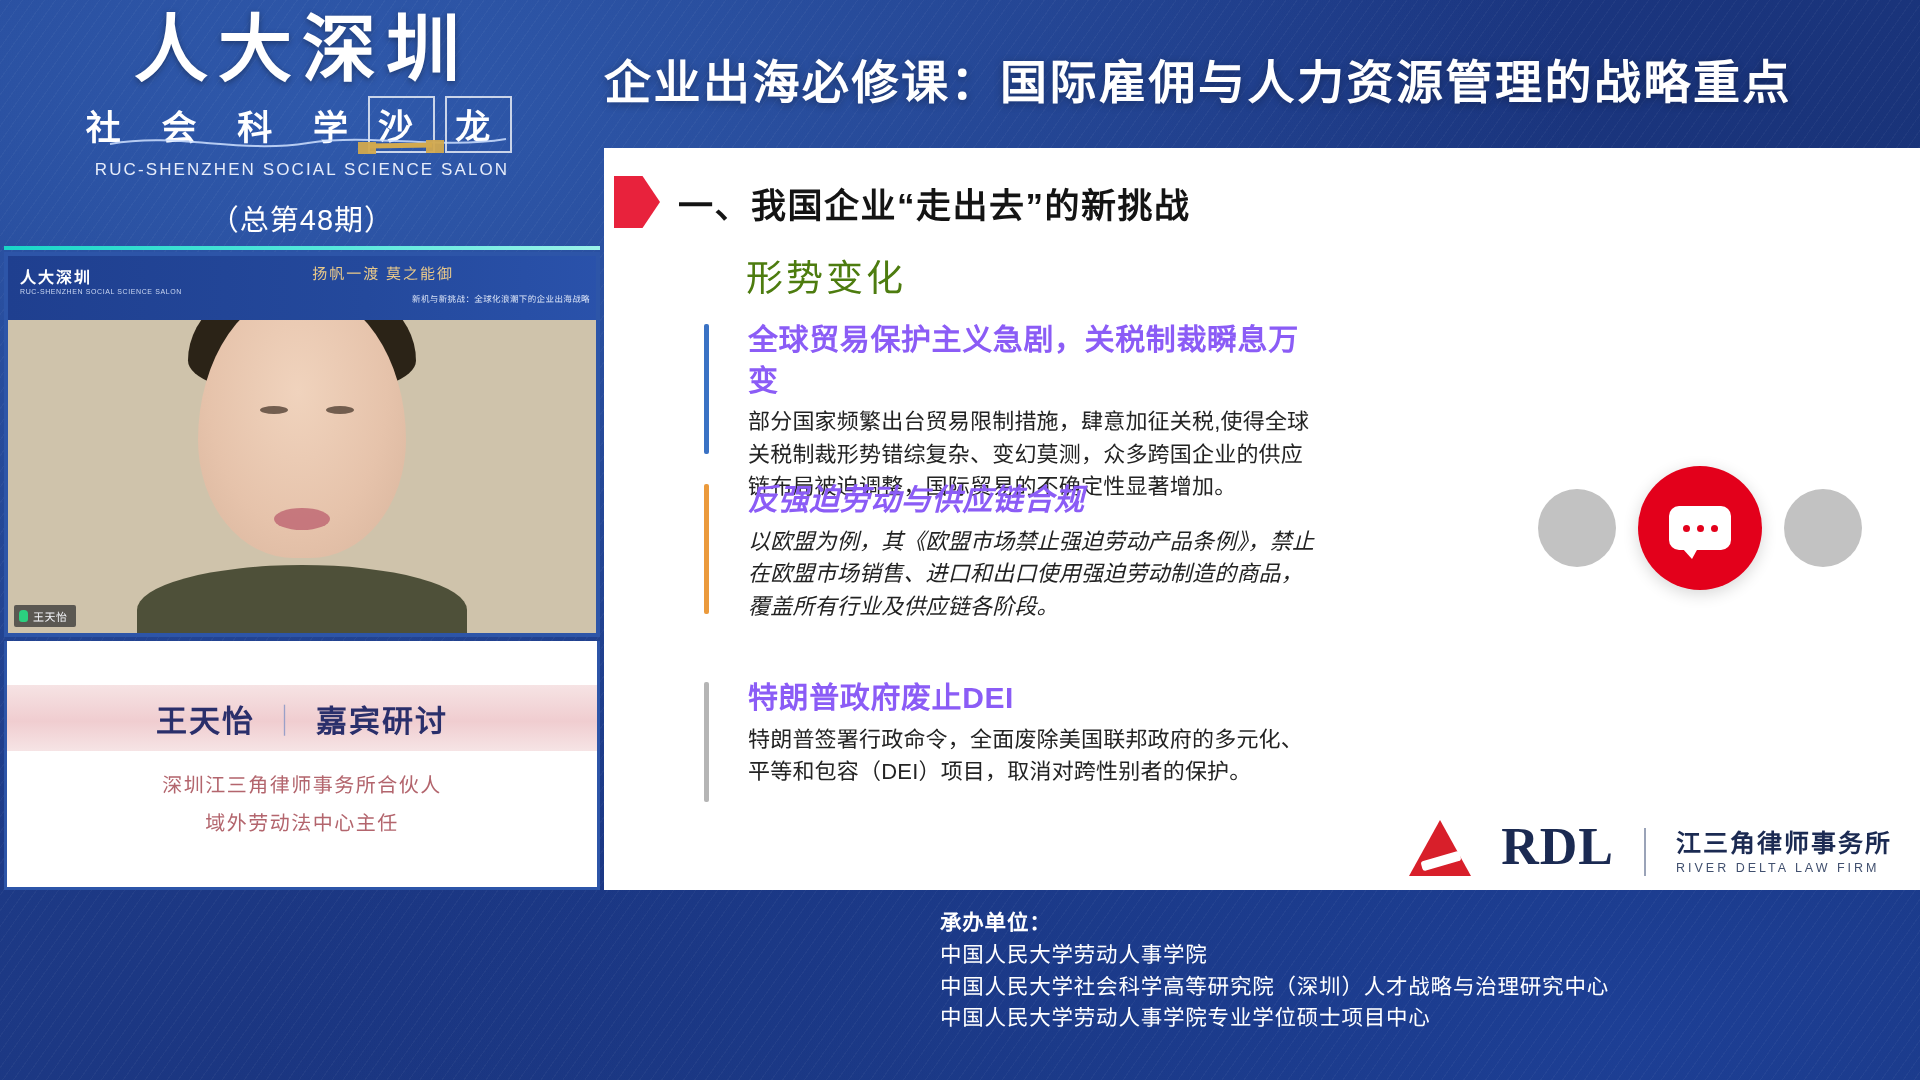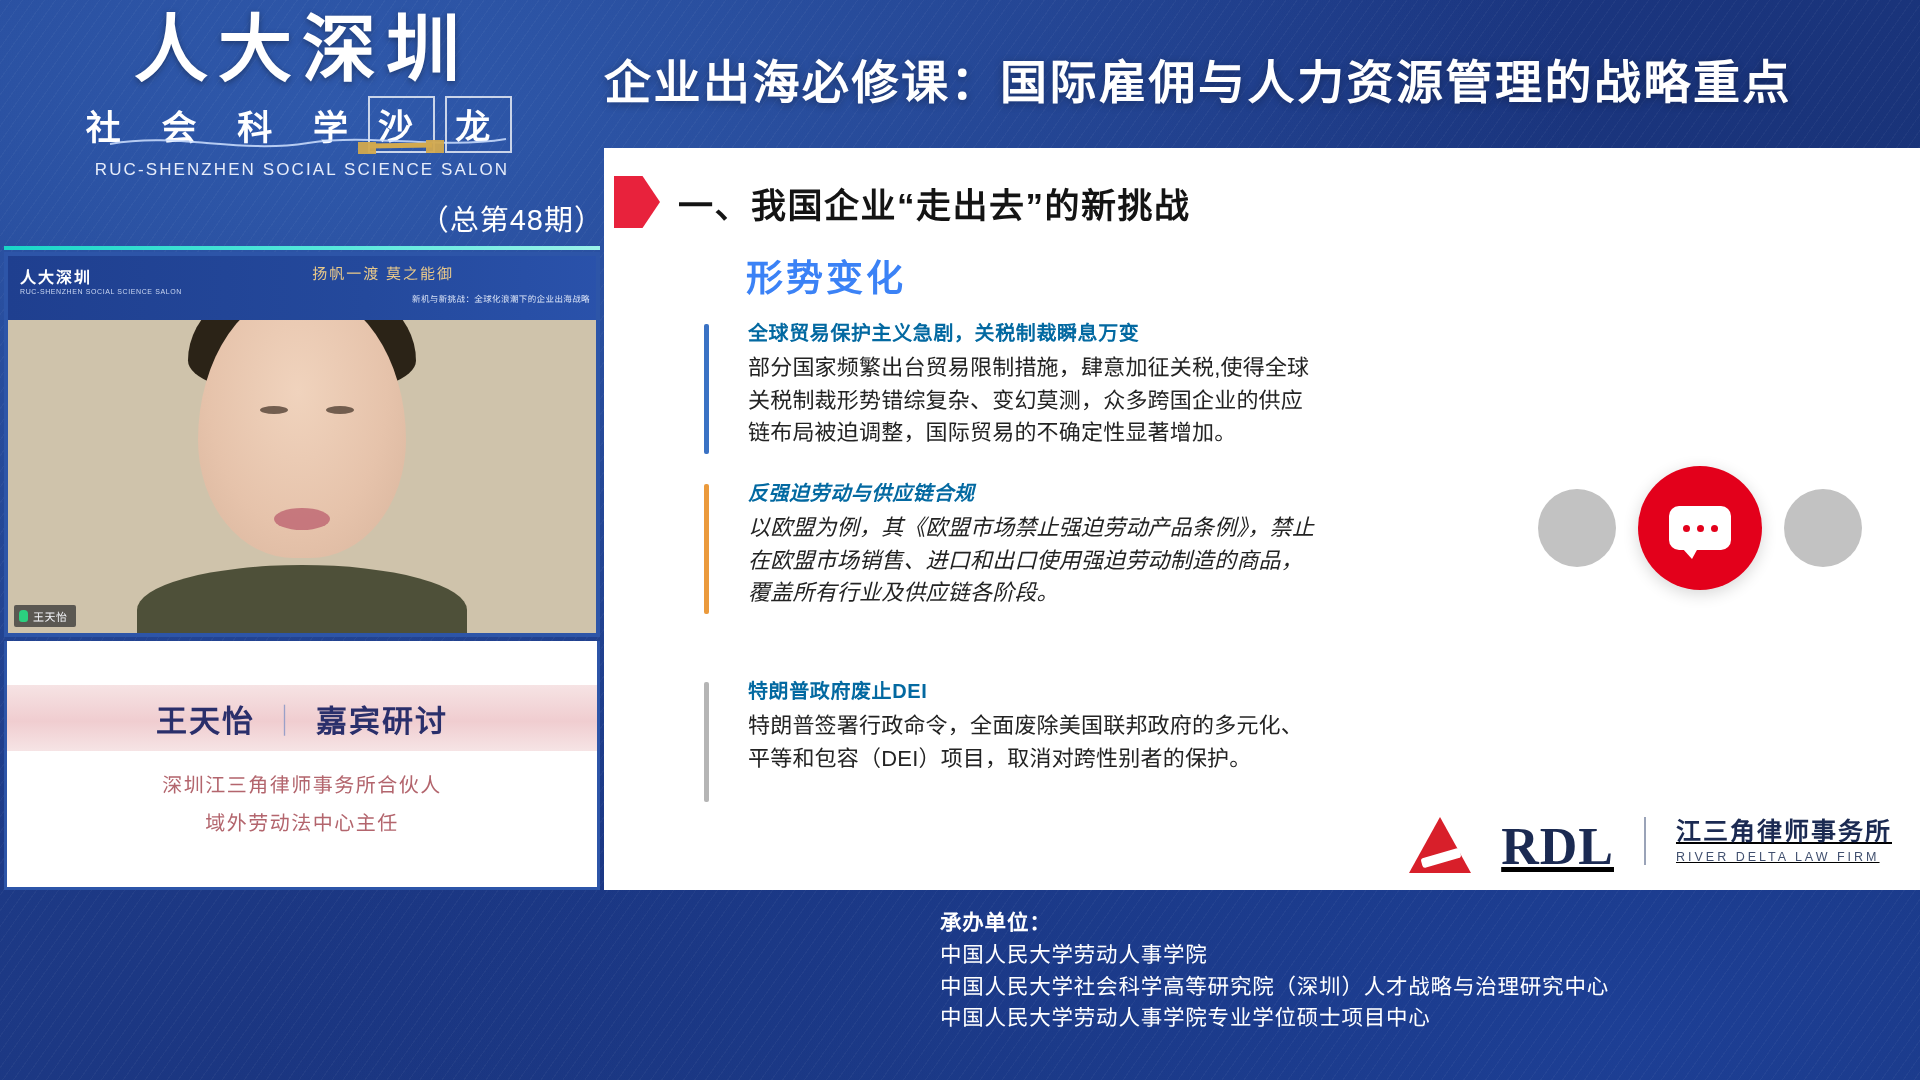--- a/index.html
+++ b/index.html
@@ -63,21 +63,21 @@
     padding: 0 4px 2px 8px;
     margin-right: 6px;
   }
   .brand-en {
     margin-top: 7px;
     font-size: 17px; letter-spacing: 2.1px;
     color: #e6ecfa; font-weight: 400;
   }
   .brand-issue {
     margin-top: 16px;
-    font-size: 29px; color: #ffffff; font-weight: 400; letter-spacing: 1px; text-align: right;
+    font-size: 29px; color: #ffffff; font-weight: 400; letter-spacing: 1px;
   }
   #brand-rule {
     position: absolute; left: 4px; top: 246px;
     width: 596px; height: 4px;
     background: linear-gradient(90deg, #19d6c8 0%, #56e8dc 55%, #9bf2ea 100%);
   }
 
   
   #video-tile {
     position: absolute; left: 4px; top: 252px;
@@ -212,34 +212,34 @@
   #heading-arrow {
     width: 46px; height: 52px;
     background: #e8223c;
     clip-path: polygon(0 0, 62% 0, 100% 50%, 62% 100%, 0 100%);
   }
   #heading-text {
     font-size: 35px; font-weight: 700; color: #141414; letter-spacing: 1.5px;
   }
   #section-title {
     position: absolute; left: 142px; top: 100px;
-    font-size: 37px; font-weight: 700; color: #3b82f6; letter-spacing: 3px;
+    font-size: 37px; font-weight: 400; color: #4d7c0f; letter-spacing: 3px;
   }
 
   .bullet {
     position: absolute; left: 100px;
     width: 620px;
     padding-left: 44px;
   }
   .bullet .bar {
     position: absolute; left: 0; top: 4px;
     width: 5px; border-radius: 2px;
   }
   .bullet .b-title {
-    font-size: 20px; font-weight: 700; color: #0369a1;
+    font-size: 30px; font-weight: 700; color: #8b5cf6;
     letter-spacing: .6px; line-height: 1.35;
   }
   .bullet .b-body {
     margin-top: 5px;
     font-size: 22px; color: #232323;
     letter-spacing: .2px; line-height: 1.48;
   }
   #bullet-1 { top: 172px; }
   #bullet-1 .bar { height: 130px; background: #3a72c4; }
   #bullet-2 { top: 332px; font-style: italic; }
@@ -275,21 +275,21 @@
     border-top: 11px solid #ffffff;
   }
   #reaction-main .bubble i {
     width: 7px; height: 7px; border-radius: 50%; background: #e3001b;
     display: block;
   }
 
   
   #firm-logo {
     position: absolute; right: 28px; bottom: 14px;
-    display: flex; align-items: flex-start; gap: 30px; text-decoration: underline;
+    display: flex; align-items: flex-end; gap: 30px;
   }
   #firm-mark {
     width: 62px; height: 56px; position: relative;
   }
   #firm-mark .tri {
     position: absolute; left: 0; bottom: 0;
     width: 0; height: 0;
     border-left: 31px solid transparent;
     border-right: 31px solid transparent;
     border-bottom: 56px solid #d81f2a;

